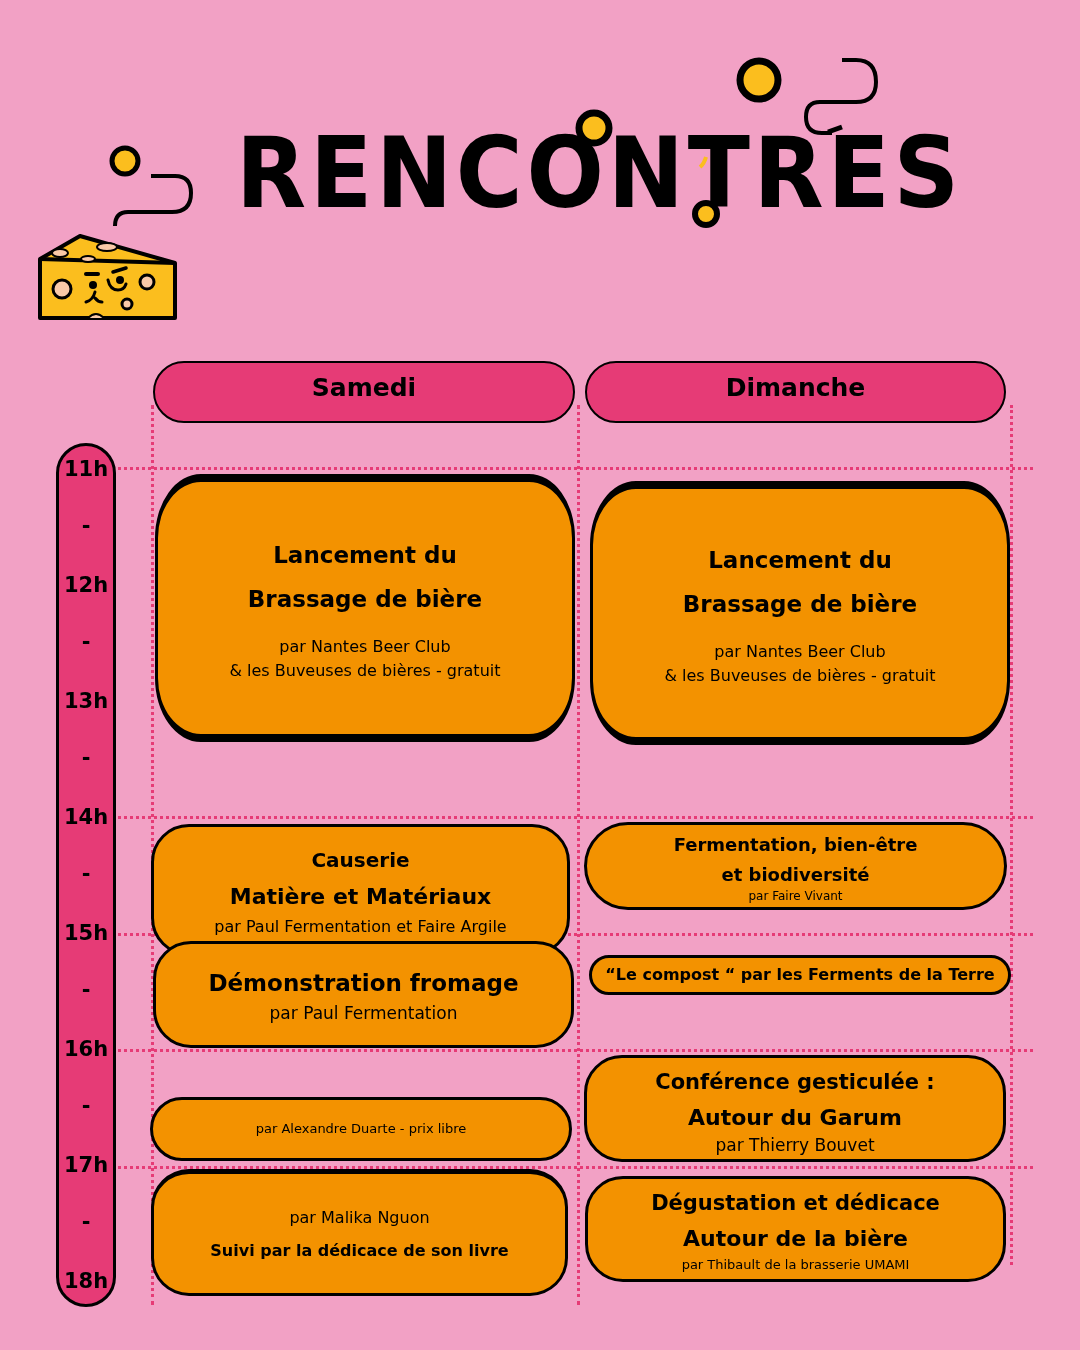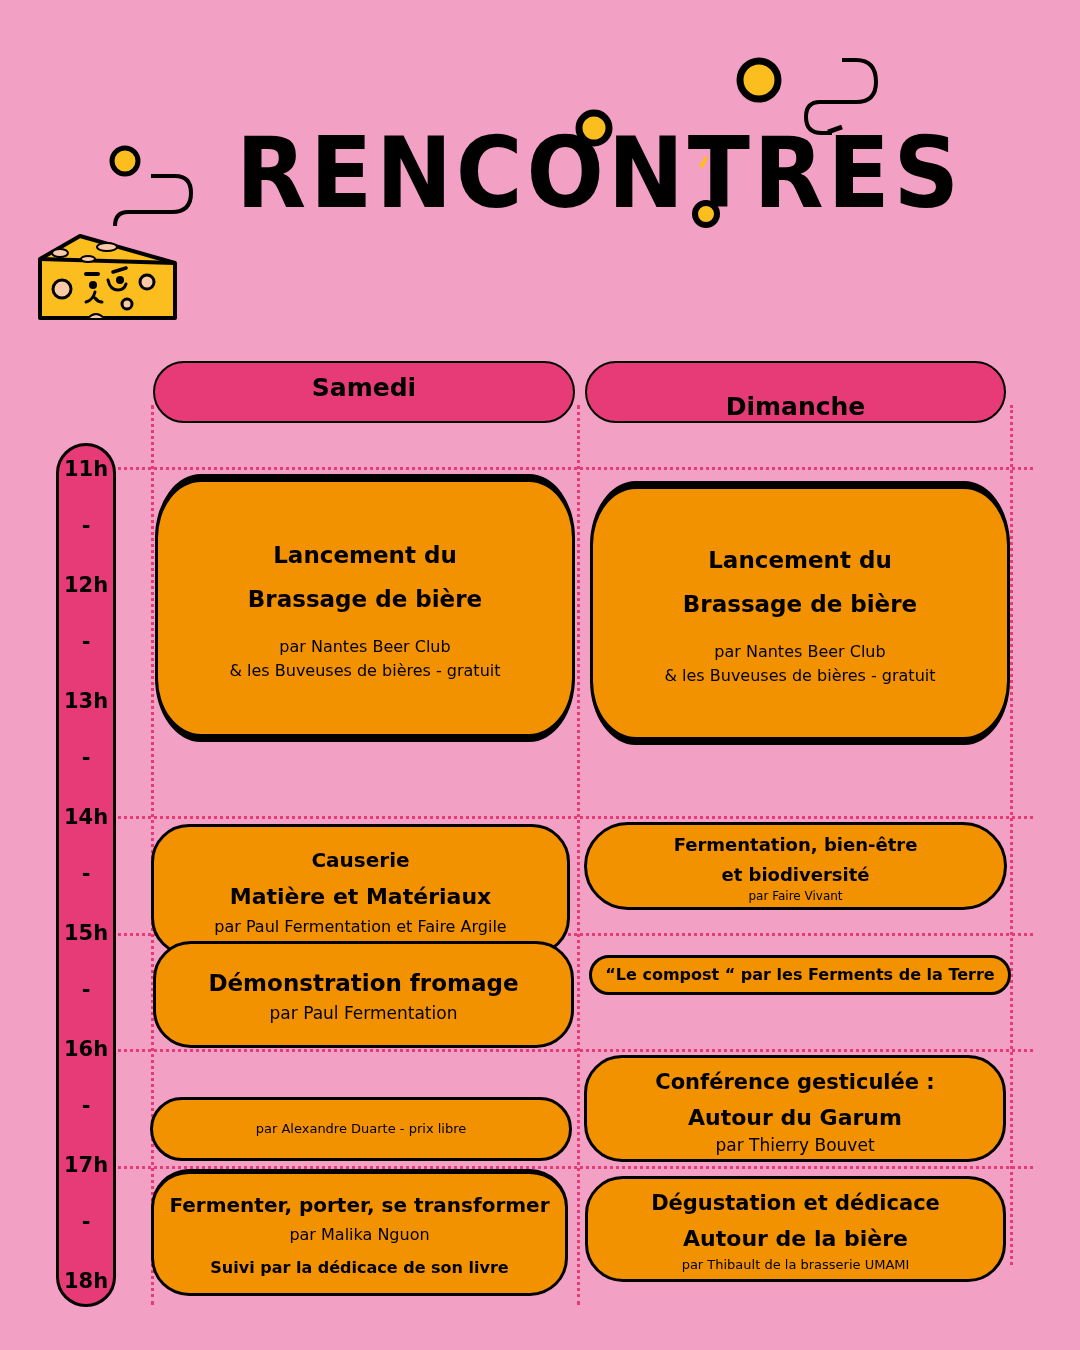--- a/index.html
+++ b/index.html
@@ -105,21 +105,21 @@
 
 <div class="hline" style="left:118px;top:467px;width:915px;"></div>
 <div class="hline" style="left:118px;top:816px;width:915px;"></div>
 <div class="hline" style="left:118px;top:933px;width:915px;"></div>
 <div class="hline" style="left:118px;top:1049px;width:915px;"></div>
 <div class="hline" style="left:118px;top:1166px;width:915px;"></div>
 
 <div class="day-pill" style="left:153px;width:422px;">
   <span>Samedi</span>
 </div>
-<div class="day-pill" style="left:585px;width:421px;align-items:flex-end;">
+<div class="day-pill" style="left:585px;width:421px;">
   <span>Dimanche</span>
 </div>
 
 <div class="timeline"></div>
 <div class="tick" style="top:457px;">11h</div>
 <div class="tick" style="top:514px;">-</div>
 <div class="tick" style="top:573px;">12h</div>
 <div class="tick" style="top:630px;">-</div>
 <div class="tick" style="top:689px;">13h</div>
 <div class="tick" style="top:746px;">-</div>
@@ -150,21 +150,20 @@
 <div class="event" style="left:153px;top:941px;width:421px;height:107px;">
   <div class="ev-title" style="line-height:36px;">Démonstration fromage</div>
   <div class="ev-sub" style="font-size:17px;">par Paul Fermentation</div>
 </div>
 
 <div class="event" style="left:150px;top:1097px;width:422px;height:64px;border-radius:32px;">
   <div class="ev-sub xs" style="font-size:13px;line-height:16px;">par Alexandre Duarte - prix libre</div>
 </div>
 
 <div class="event" style="left:151px;top:1169px;width:417px;height:127px;border-top-width:5px;">
-  <div class="ev-title sm" style="font-size:20px;line-height:34px;">Fermenter, porter, se transformer</div>
   <div class="ev-sub sm" style="font-size:16px;line-height:26px;">par Malika Nguon</div>
   <div class="ev-sub sm bold" style="font-size:16px;line-height:24px;margin-top:8px;">Suivi par la dédicace de son livre</div>
 </div>
 
 <div class="event big" style="left:590px;top:481px;width:420px;height:264px;">
   <div class="ev-title">Lancement du</div>
   <div class="ev-title">Brassage de bière</div>
   <div class="gap"></div>
   <div class="ev-sub">par Nantes Beer Club</div>
   <div class="ev-sub">&amp; les Buveuses de bières - gratuit</div>

